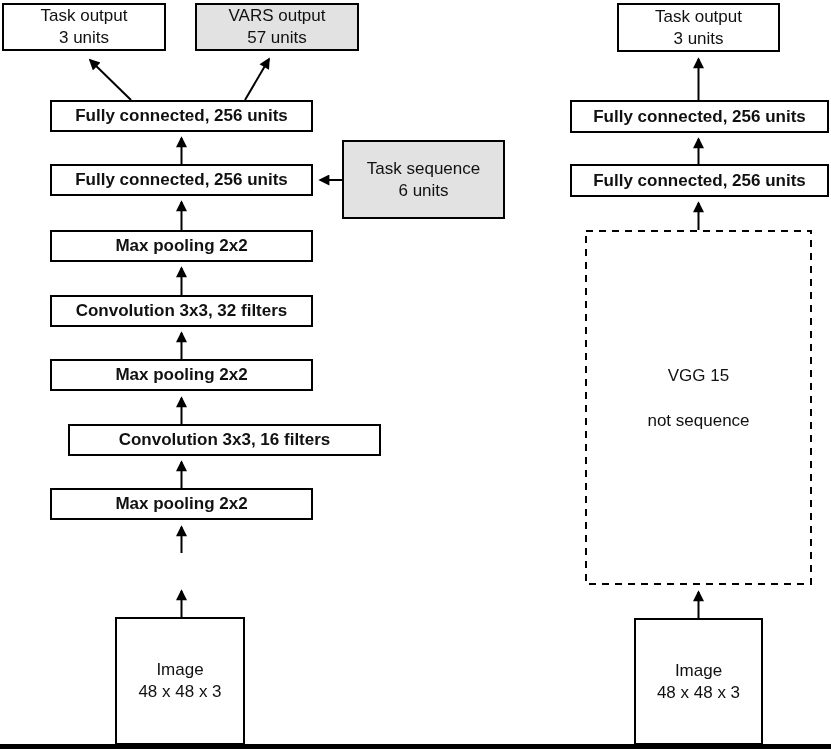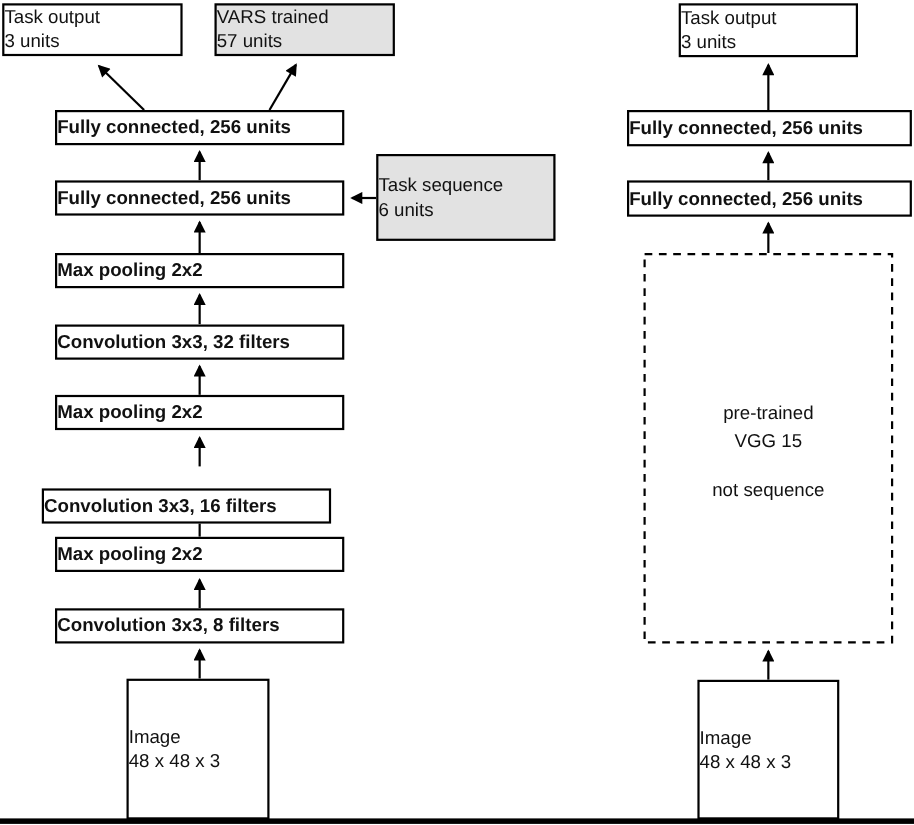--- a/index.html
+++ b/index.html
@@ -18,21 +18,21 @@
     width: 831px; height: 750px;
     pointer-events: none;
   }
   .box {
     position: absolute;
     box-sizing: border-box;
     border: 2px solid #000000;
     background: #ffffff;
     display: flex;
     flex-direction: column;
-    align-items: flex-start;
+    align-items: center;
     justify-content: center;
     text-align: center;
     font-size: 17px;
     line-height: 22px;
   }
   .box.gray { background: #e2e2e2; }
   .box.single { line-height: 20px; font-weight: bold; }
   .vgg-label {
     position: absolute;
     text-align: center;
@@ -80,21 +80,21 @@
 
     <rect x="586" y="231" width="225" height="353" fill="none" stroke="#000" stroke-width="2" stroke-dasharray="7 6"></rect>
   </svg>
 
   <div class="box" style="left:2px; top:3px; width:164px; height:48px;">
     <div>Task output</div>
     <div>3 units</div>
   </div>
 
   <div class="box gray" style="left:195px; top:3px; width:164px; height:48px;">
-    <div>VARS trained</div>
+    <div>VARS output</div>
     <div>57 units</div>
   </div>
 
   <div class="box single" style="left:50px; top:100px; width:263px; height:32px;">
     <div>Fully connected, 256 units</div>
   </div>
 
   <div class="box single" style="left:50px; top:164px; width:263px; height:32px;">
     <div>Fully connected, 256 units</div>
   </div>
@@ -109,52 +109,48 @@
   </div>
 
   <div class="box single" style="left:50px; top:295px; width:263px; height:32px;">
     <div>Convolution 3x3, 32 filters</div>
   </div>
 
   <div class="box single" style="left:50px; top:359px; width:263px; height:32px;">
     <div>Max pooling 2x2</div>
   </div>
 
-  <div class="box single" style="left:38px; top:424px; width:263px; height:32px;margin-top:20px;">
+  <div class="box single" style="left:68px; top:424px; width:313px; height:32px;">
     <div>Convolution 3x3, 16 filters</div>
   </div>
 
   <div class="box single" style="left:50px; top:488px; width:263px; height:32px;">
     <div>Max pooling 2x2</div>
   </div>
 
-  <div class="box single" style="left:50px; top:553px; width:263px; height:32px;">
-    <div>Convolution 3x3, 8 filters</div>
-  </div>
 
   <div class="box" style="left:115px; top:617px; width:130px; height:128px;">
     <div>Image</div>
     <div>48 x 48 x 3</div>
   </div>
 
   <div class="box" style="left:617px; top:3px; width:163px; height:49px;">
     <div>Task output</div>
     <div>3 units</div>
   </div>
 
   <div class="box single" style="left:570px; top:100px; width:259px; height:33px;">
     <div>Fully connected, 256 units</div>
   </div>
 
   <div class="box single" style="left:570px; top:164px; width:259px; height:33px;">
     <div>Fully connected, 256 units</div>
   </div>
 
   <div class="vgg-label" style="left:586px; top:363px; width:225px;">
-    <div>pre-trained</div>
     <div>VGG 15</div>
     <div class="gap">not sequence</div>
   </div>
 
   <div class="box" style="left:634px; top:618px; width:129px; height:127px;">
     <div>Image</div>
     <div>48 x 48 x 3</div>
   </div>
 
   <div class="baseline"></div>

